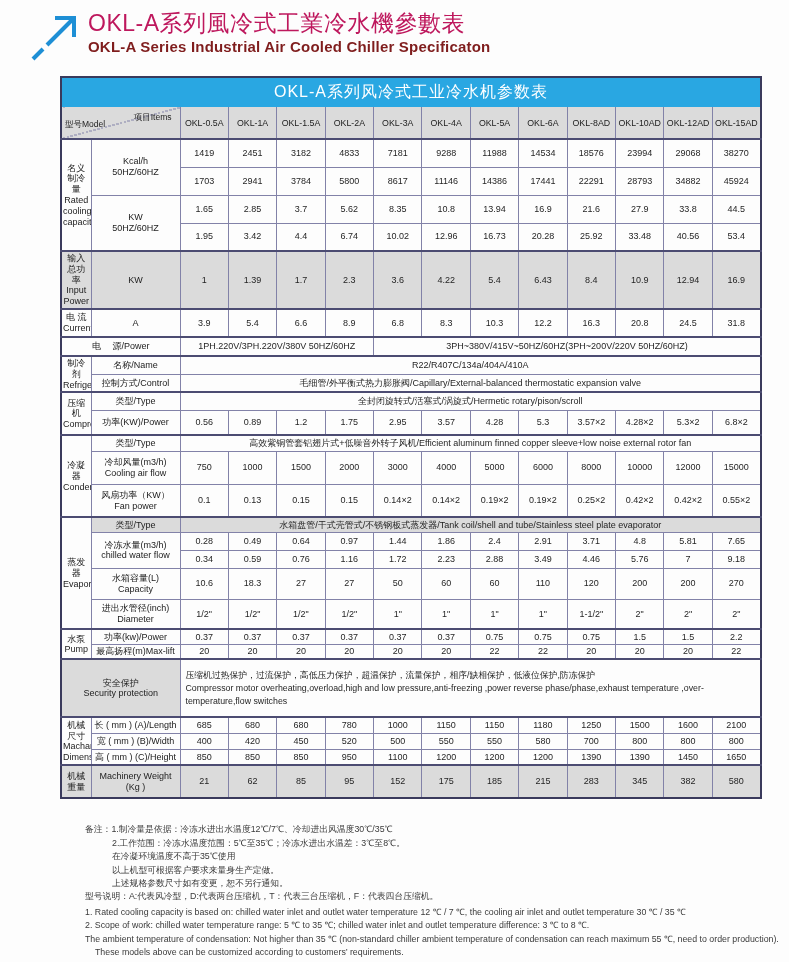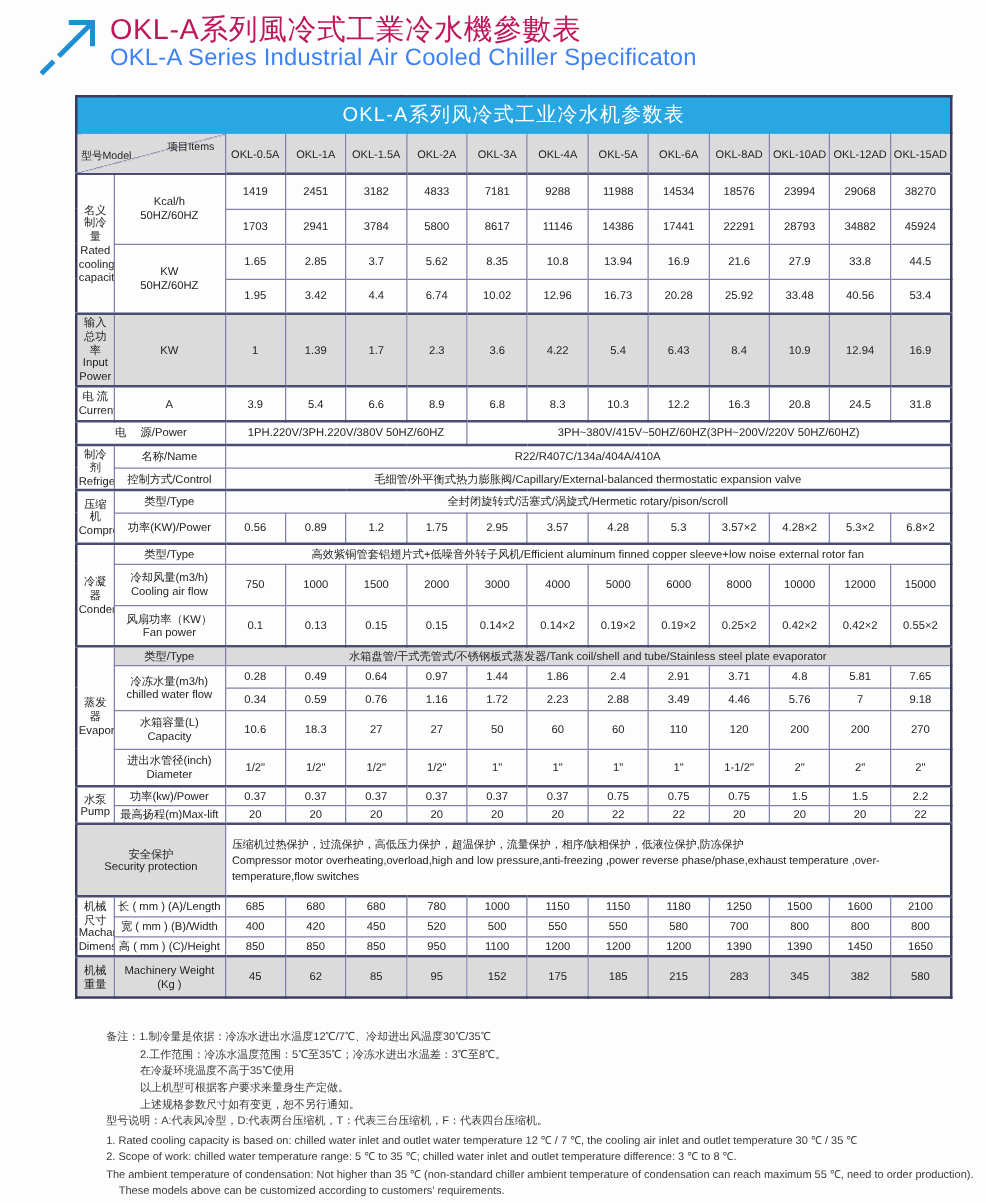--- a/index.html
+++ b/index.html
@@ -7,21 +7,21 @@
     width:789px;height:962px;background:#fdfdfd;
     font-family:"Liberation Sans", sans-serif;color:#333;
     -webkit-font-smoothing:antialiased;
   }
   .page{position:relative;width:789px;height:962px;overflow:hidden;}
 
   
   .doc-header{display:flex;align-items:flex-start;margin:10px 0 0 28px;}
   .logo{width:54px;height:52px;margin-right:6px;flex:0 0 auto;}
   .titles h1{margin:0;font-size:23px;line-height:26px;font-weight:400;color:#be185d;letter-spacing:.5px;}
-  .titles h2{margin:2px 0 0 0;font-size:19px;line-height:18px;font-weight:400;color:#3b82f6;letter-spacing:.2px;}
+  .titles h2{margin:2px 0 0 0;font-size:15px;line-height:18px;font-weight:700;color:#7f1d1d;letter-spacing:.2px;}
 
   
   table.spec{
     margin:14px 0 0 60px;width:701px;border-collapse:collapse;table-layout:fixed;
     border:2px solid #3a3a5c;
   }
   table.spec col.c-sec{width:30px;}
   table.spec col.c-item{width:89px;}
   table.spec col.c-val{width:48.4px;}
   th.table-title{
@@ -457,21 +457,21 @@
           <td class="val">1200</td>
           <td class="val">1390</td>
           <td class="val">1390</td>
           <td class="val">1450</td>
           <td class="val">1650</td>
         </tr>
         <tr data-s="weight" data-r="0" class="sec-top">
           <td class="sec-label shade" rowspan="1" colspan="1">机械重量</td>
           <td class="item-label shade" rowspan="1">Machinery Weight
 (Kg )</td>
-          <td class="val shade">45</td>
+          <td class="val shade">21</td>
           <td class="val shade">62</td>
           <td class="val shade">85</td>
           <td class="val shade">95</td>
           <td class="val shade">152</td>
           <td class="val shade">175</td>
           <td class="val shade">185</td>
           <td class="val shade">215</td>
           <td class="val shade">283</td>
           <td class="val shade">345</td>
           <td class="val shade">382</td>

